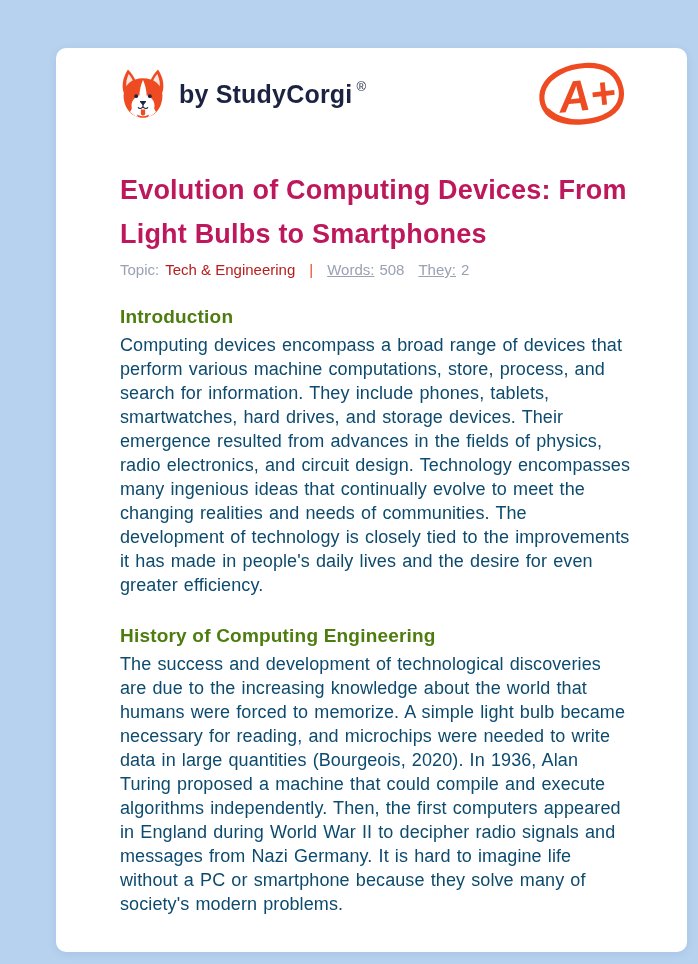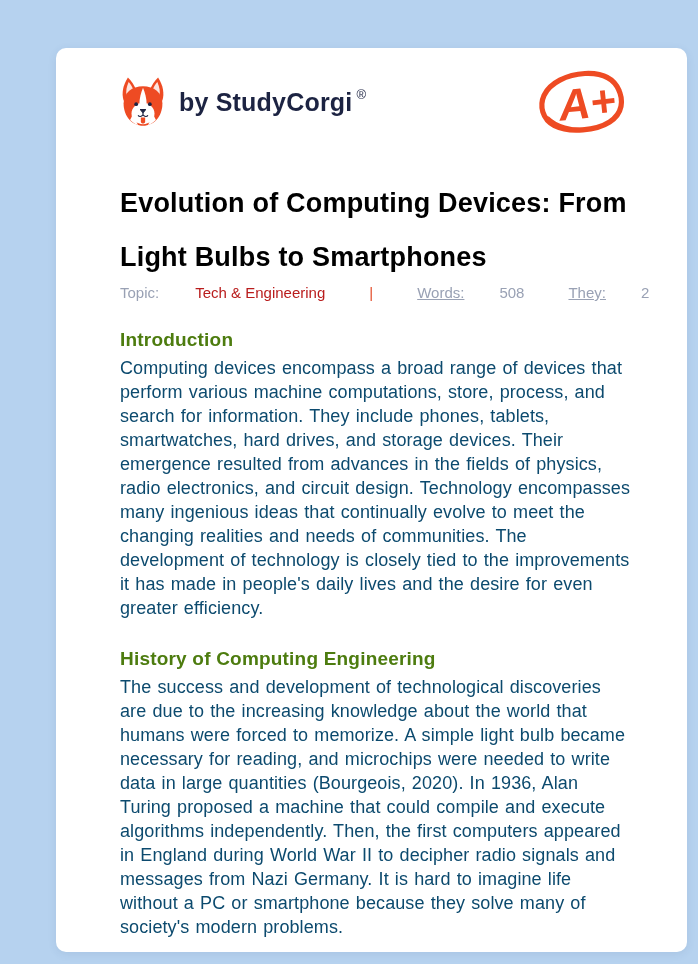--- a/index.html
+++ b/index.html
@@ -10,21 +10,21 @@
     background: #b6d2ef;
     overflow: hidden;
     font-family: "Liberation Sans", "DejaVu Sans", sans-serif;
   }
   .card {
     position: absolute;
     left: 56px; top: 48px;
     width: 631px; height: 904px;
     background: #ffffff;
     border-radius: 10px;
-    padding: 24px 56px 0 64px;
+    padding: 16px 56px 0 64px;
     overflow: hidden;
     box-shadow: 0 2px 8px rgba(47, 82, 131, 0.10);
   }
   .header {
     display: flex;
     align-items: center;
     justify-content: space-between;
     height: 60px;
   }
   .brand {
@@ -46,33 +46,32 @@
     font-weight: normal;
     color: #1c2342;
     vertical-align: 12px;
     margin-left: 4px;
   }
   .grade-badge svg { width: 96px; height: 76px; display: block; }
 
   h1.doc-title {
     margin: 44px 0 0;
     font-size: 27px;
-    line-height: 54px;
+    line-height: 44px;
     font-weight: bold;
-    color: #000000;
+    color: #be185d;
     letter-spacing: 0.2px;
   }
   .meta {
-    margin-top: 0;
+    margin-top: 5px;
     font-size: 15px;
     color: #99a1b4;
     display: flex;
     align-items: center;
     white-space: nowrap;
-    gap: 30px;
   }
   .meta .topic-label { margin-right: 6px; }
   .meta .topic-value {
     color: #b91c1c;
     text-decoration: none;
     cursor: pointer;
   }
   .meta .separator { color: #e4502e; margin: 0 14px; }
   .meta .words-label, .meta .pages-label { margin-right: 5px; text-decoration: underline; }
   .meta .words-value { margin-right: 14px; }

